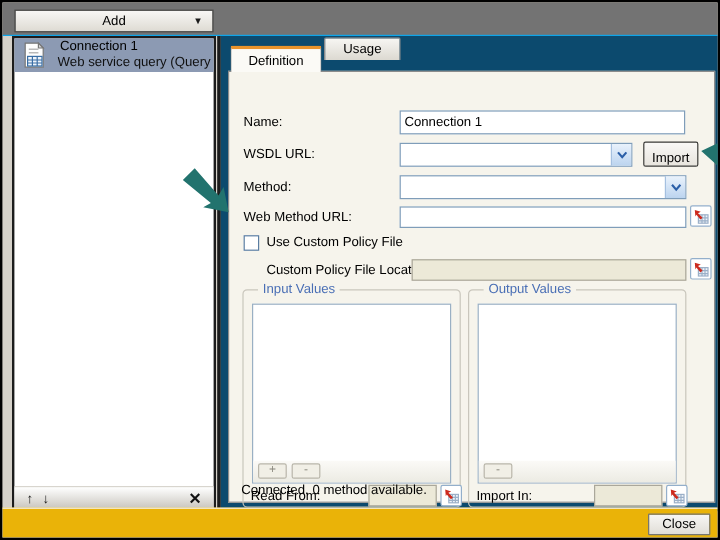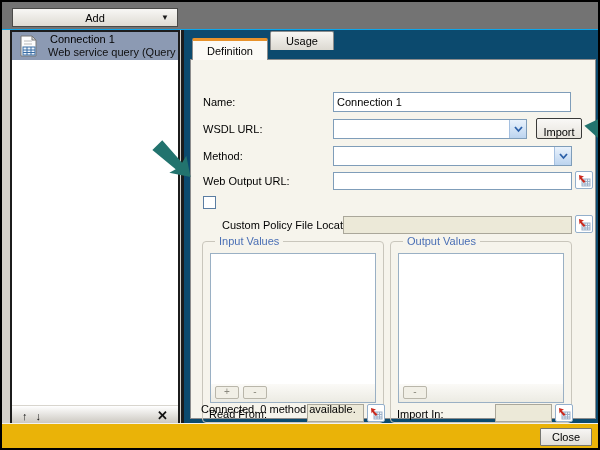--- a/index.html
+++ b/index.html
@@ -162,33 +162,34 @@
 
       <div class="flabel" style="left:12px; top:90px;">Method:</div>
       <div class="combo" style="left:142px; top:86px; width:239px; height:20px;">
         <div class="cbtn">
           <svg width="9" height="7" viewBox="0 0 9 7">
               <path d="M1 1 L4.5 5 L8 1" fill="none" stroke="#2b5fa8" stroke-width="1.8"></path>
             </svg>
         </div>
       </div>
 
-      <div class="flabel" style="left:12px; top:115px;">Web Output URL:</div>
+      <div class="flabel" style="left:12px; top:115px;">Web Method URL:</div>
       <input class="tbox" style="left: 142px; top: 112px; width: 239px; height: 18px;" value="">
       <div class="fxbtn" style="left:384px; top:111px;">
         <svg width="13" height="13" viewBox="0 0 13 13">
           <g stroke="#9bb0c8" stroke-width="1">
               <rect x="4" y="5" width="8" height="7" fill="#eef3f9"></rect>
               <path d="M4 7.5 h8 M4 10 h8 M7 5 v7 M9.5 5 v7"></path>
             </g>
           <path d="M1 1 L6 2.5 L3.7 3.7 L7.5 7.5 L5.8 9 L2.3 5 L1.5 6.5 Z" fill="#cc2a1e"></path>
         </svg>
       </div>
 
       <div class="checkbox" style="left:12px; top:136px;"></div>
+      <div class="flabel" style="left:31px; top:136px;">Use Custom Policy File</div>
 
       <div class="flabel" style="left:31px; top:159px;">Custom Policy File Location:</div>
       <div class="disabled-field" style="left:152px; top:156px; width:229px; height:18px;"></div>
       <div class="fxbtn" style="left:384px; top:155px;">
         <svg width="13" height="13" viewBox="0 0 13 13">
           <g stroke="#9bb0c8" stroke-width="1">
               <rect x="4" y="5" width="8" height="7" fill="#eef3f9"></rect>
               <path d="M4 7.5 h8 M4 10 h8 M7 5 v7 M9.5 5 v7"></path>
             </g>
           <path d="M1 1 L6 2.5 L3.7 3.7 L7.5 7.5 L5.8 9 L2.3 5 L1.5 6.5 Z" fill="#cc2a1e"></path>

